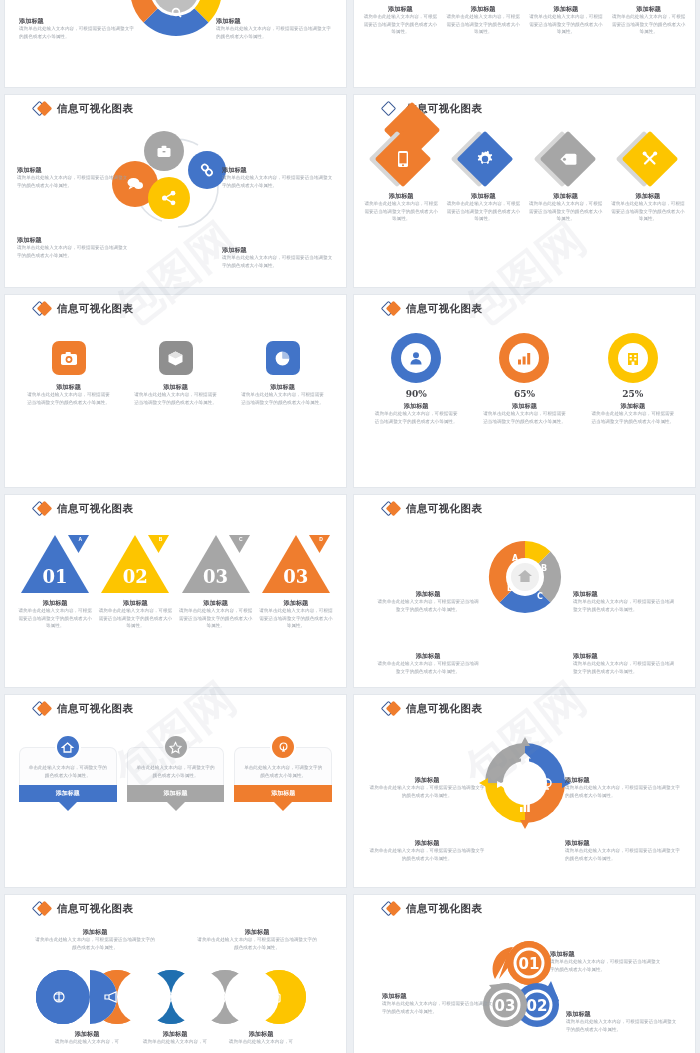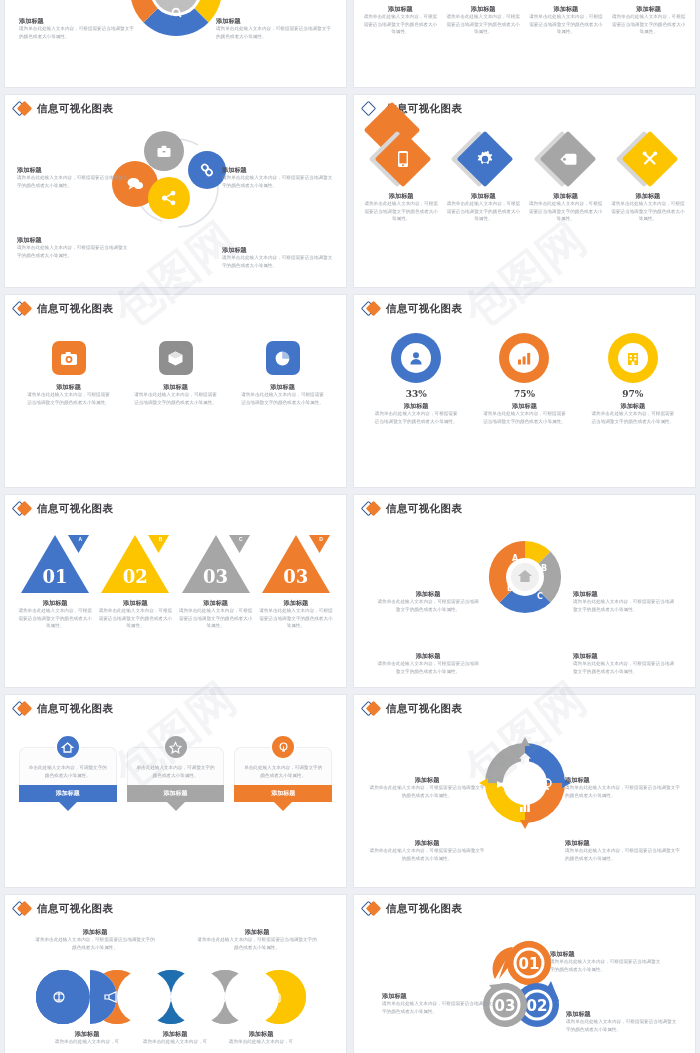--- a/index.html
+++ b/index.html
@@ -9,20 +9,21 @@
     font-family:"Liberation Sans","DejaVu Sans",sans-serif;
   }
   .grid{
     position:absolute; left:0; top:0; width:700px; height:1053px;
     display:grid; grid-template-columns:1fr 1fr;
     grid-auto-rows:min-content; gap:8px 8px; padding:0 5px;
   }
   .slide{
     background:#fff; position:relative; overflow:hidden;
     box-shadow:0 0 0 1px #e3e7ec;
+    padding-left:20px;
   }
   .h-200{ height:192px; }
   .h-first{ height:87px; }
   .h-last{ height:160px; }
 
   
   .hdr{ display:flex; align-items:center; gap:4px; padding:7px 0 0 8px; }
   .hdr-mark{ position:relative; width:20px; height:14px; flex:none; }
   .hdr-mark .dia{
     position:absolute; width:11px; height:11px; background:#ef7d2e;
@@ -414,58 +415,58 @@
     <div class="row">
       <div class="item">
         <div class="ring" style="background:#4274c8">
           <div class="inner">
             <svg width="16" height="16" viewBox="0 0 16 16">
               <circle cx="8" cy="5.2" r="3" fill="#4274c8"></circle>
                 <path d="M2.4 14.5a5.6 5.6 0 0 1 11.2 0z" fill="#4274c8"></path>
             </svg>
           </div>
         </div>
-        <div class="pct">33%</div>
+        <div class="pct">90%</div>
         <div class="cap">
           <div class="t-title">添加标题</div>
           <div class="t-body">请您单击此处输入文本内容，可根据需要适当地调整文字的颜色或者大小等属性。</div>
         </div>
       </div>
       <div class="item">
         <div class="ring" style="background:#ef7d2e">
           <div class="inner">
             <svg width="15" height="14" viewBox="0 0 15 14">
               <rect x="1" y="8.5" width="3" height="5" fill="#ef7d2e"></rect>
               <rect x="5.6" y="5.5" width="3" height="8" fill="#ef7d2e"></rect>
               <rect x="10.2" y="2" width="3" height="11.5" fill="#ef7d2e"></rect>
             </svg>
           </div>
         </div>
-        <div class="pct">75%</div>
+        <div class="pct">65%</div>
         <div class="cap">
           <div class="t-title">添加标题</div>
           <div class="t-body">请您单击此处输入文本内容，可根据需要适当地调整文字的颜色或者大小等属性。</div>
         </div>
       </div>
       <div class="item">
         <div class="ring" style="background:#fdc500">
           <div class="inner">
             <svg width="14" height="15" viewBox="0 0 14 15">
               <rect x="2" y="2" width="10" height="12" fill="#fdc500"></rect>
               <g fill="#fff">
                   <rect x="3.6" y="4" width="2.2" height="2"></rect>
                   <rect x="8.2" y="4" width="2.2" height="2"></rect>
               <rect x="3.6" y="7.4" width="2.2" height="2"></rect>
                   <rect x="8.2" y="7.4" width="2.2" height="2"></rect>
               <rect x="5.6" y="10.6" width="2.8" height="3.4"></rect>
                 </g>
             </svg>
           </div>
         </div>
-        <div class="pct">97%</div>
+        <div class="pct">25%</div>
         <div class="cap">
           <div class="t-title">添加标题</div>
           <div class="t-body">请您单击此处输入文本内容，可根据需要适当地调整文字的颜色或者大小等属性。</div>
         </div>
       </div>
     </div>
   </div>
 
   <div class="slide h-200 s7">
     <div class="hdr">

